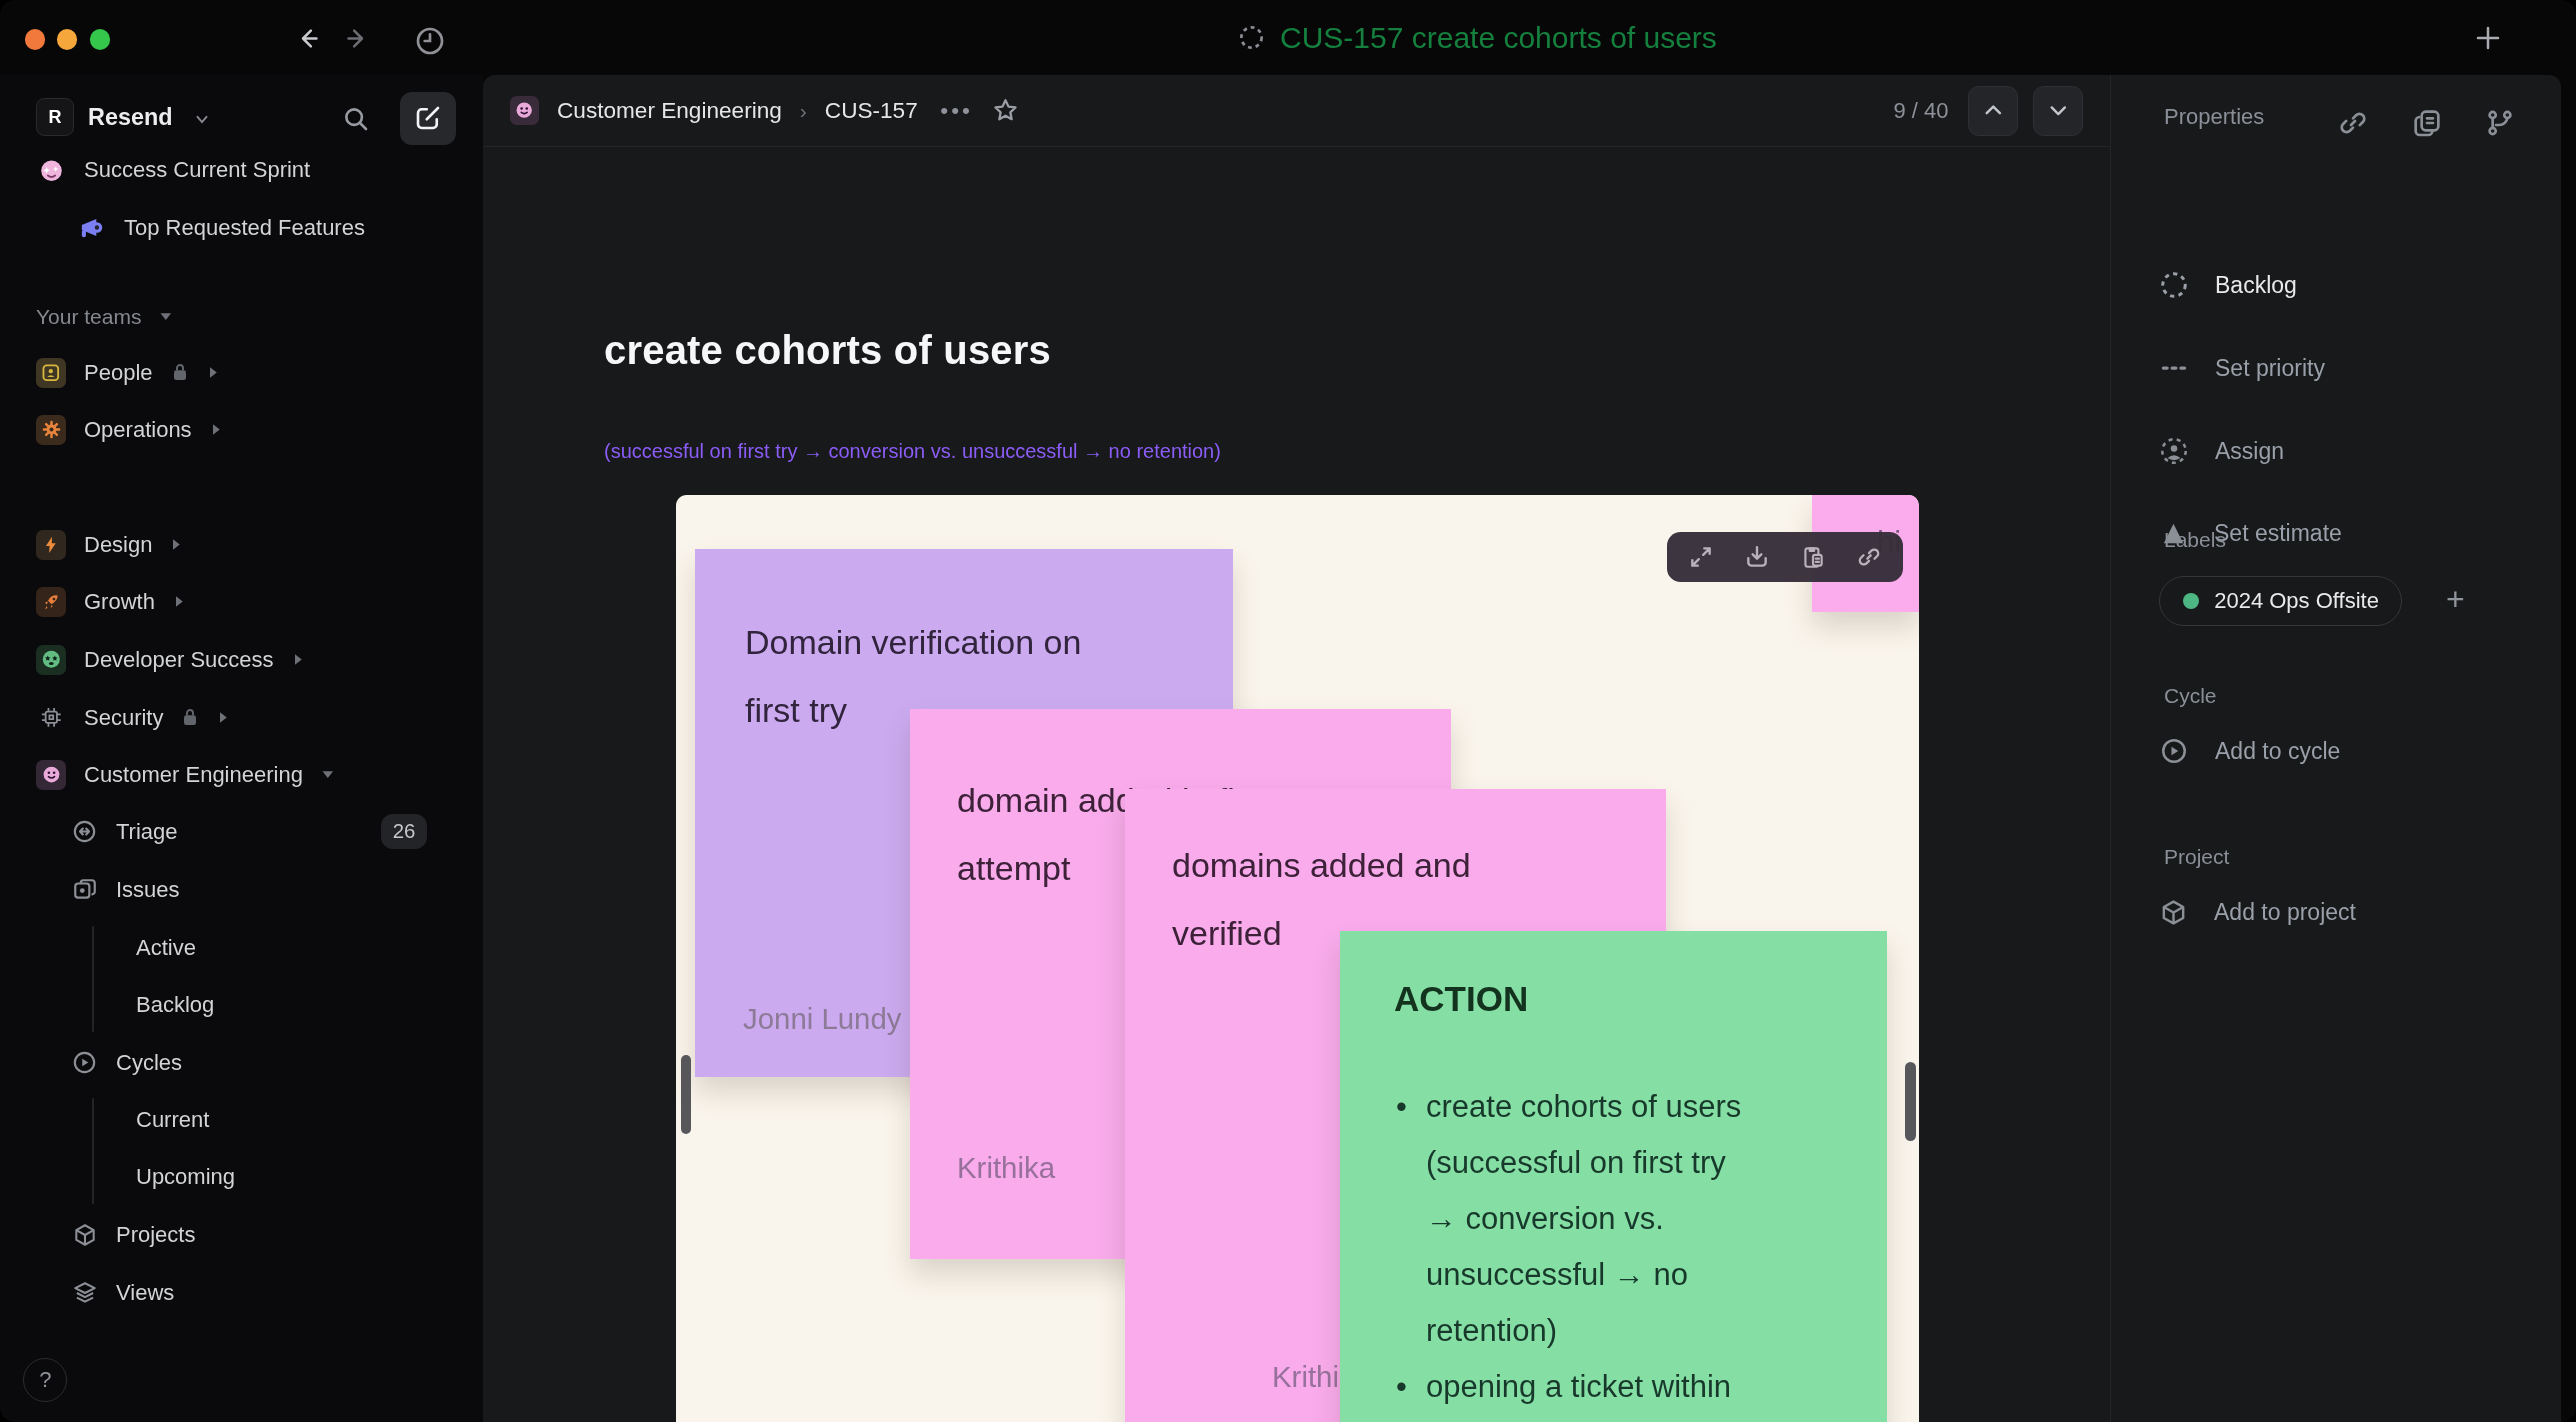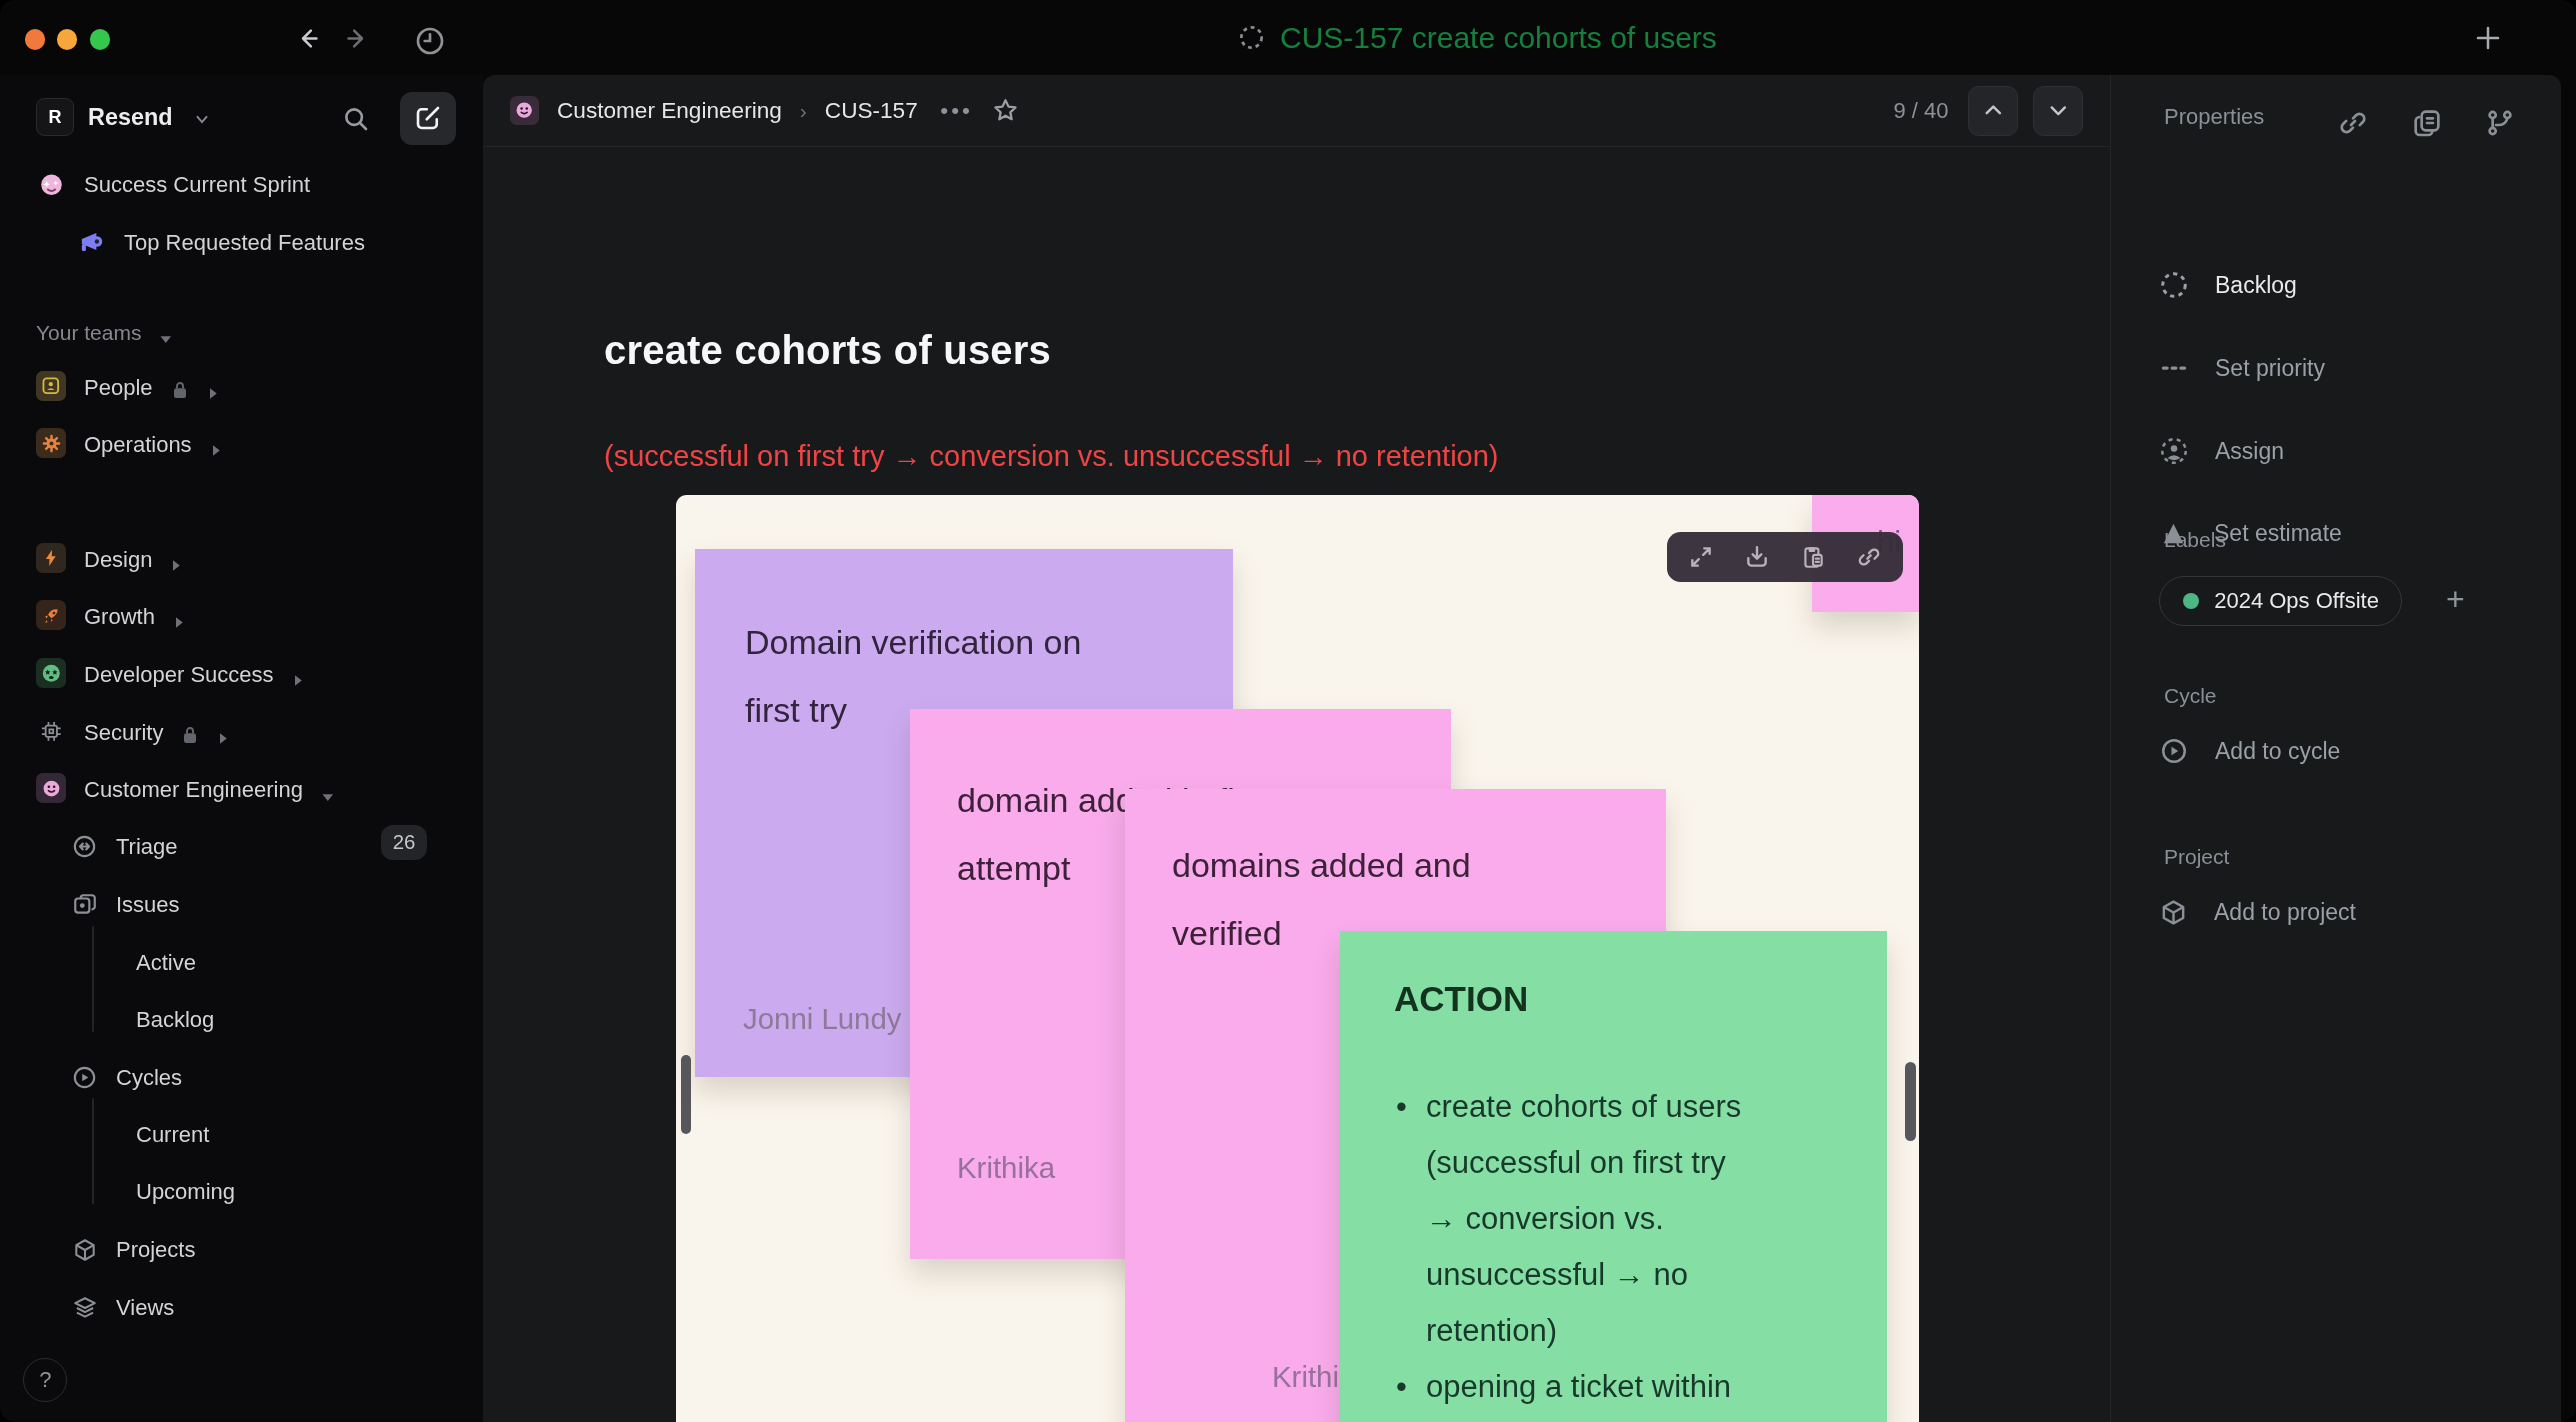--- a/index.html
+++ b/index.html
@@ -21,21 +21,21 @@
   .sidebar{position:absolute;left:0;top:75px;width:483px;bottom:0;background:#0a0a0c;}
   .ws-row{position:absolute;left:0;top:0;width:100%;height:79px;}
   .ws-logo{position:absolute;left:36px;top:23.4px;width:36px;height:36px;border-radius:8.3px;background:#151517;border:0.8px solid #2a2b2f;
            display:flex;align-items:center;justify-content:center;color:#fff;font-size:18px;font-weight:bold;}
   .ws-name{position:absolute;left:88px;top:29px;font-size:23.4px;font-weight:600;color:#ededef;}
   .ws-chev{position:absolute;left:193px;top:38px;}
   .ws-search{position:absolute;left:341px;top:29.4px;}
   .ws-compose{position:absolute;left:400px;top:16.6px;width:56px;height:53px;border-radius:12px;background:#26282c;
               display:flex;align-items:center;justify-content:center;}
   .side-list{position:absolute;left:0;top:79px;right:0;bottom:83px;overflow:hidden;}
-  .srow{position:absolute;left:0;width:100%;height:57px;display:flex;align-items:flex-end;
+  .srow{position:absolute;left:0;width:100%;height:57px;display:flex;align-items:center;
         padding-left:36px;padding-right:22.6px;box-sizing:border-box;gap:18px;}
   .srow .slabel{font-size:22px;color:#d3d4d6;font-weight:500;white-space:nowrap;}
   .sec .slabel{color:#85898f;font-size:21px;font-weight:500;}
   .ind1{padding-left:71px;}
   .ind2{padding-left:136px;}
   .tile{width:30px;height:30px;border-radius:6.8px;display:flex;align-items:center;justify-content:center;flex:0 0 auto;}
   .badge{margin-left:auto;margin-right:33px;background:#232427;color:#c7c8cb;font-size:20.4px;
          padding:6px 12px;border-radius:12px;}
   .rail{position:absolute;left:92px;width:2.3px;background:#232428;border-radius:1.5px;}
   .help-btn{position:absolute;left:23.4px;top:1283px;width:42px;height:42px;border-radius:50%;
@@ -64,21 +64,21 @@
   .psec{position:absolute;left:53px;font-size:21px;color:#8a8f98;}
   .label-pill{position:absolute;left:48px;display:flex;align-items:center;gap:15px;border:1.5px solid #34363b;
               border-radius:27px;height:48px;padding:0 22.6px;}
   .label-dot{width:16.6px;height:16.6px;border-radius:50%;}
   .label-pill span{font-size:22px;color:#e8e9eb;}
   .label-add{position:absolute;left:335px;font-size:32px;color:#90959c;font-weight:300;}
 
   
   .content{position:absolute;left:0;top:72px;right:451px;bottom:0;overflow:hidden;}
   .issue-title{position:absolute;left:121px;top:181px;font-size:40px;font-weight:700;color:#f6f7f8;letter-spacing:0.2px;}
-  .issue-sub{position:absolute;left:121px;top:293px;font-size:29px;color:#ef4444;}
+  .issue-sub{position:absolute;left:121px;top:293px;font-size:20px;color:#8b5cf6;}
 
   
   .board{position:absolute;left:193px;top:348px;width:1243px;height:1002px;background:#faf5ec;
          border-radius:10.6px 10.6px 0 0;overflow:hidden;}
   .note{position:absolute;box-shadow:0 15px 26px rgba(96,74,60,.20);}
   .note-text{position:absolute;font-size:34px;line-height:68px;white-space:pre-line;}
   .note-author{position:absolute;font-size:29.4px;}
   .g-head{position:absolute;left:54px;top:48px;font-size:35px;font-weight:700;color:#14331f;}
   .g-list{position:absolute;left:50px;top:148px;margin:0;padding:0;list-style:none;width:468px;}
   .g-list li{position:relative;padding-left:36px;font-size:31px;line-height:56px;color:#17382a;white-space:pre-line;}

